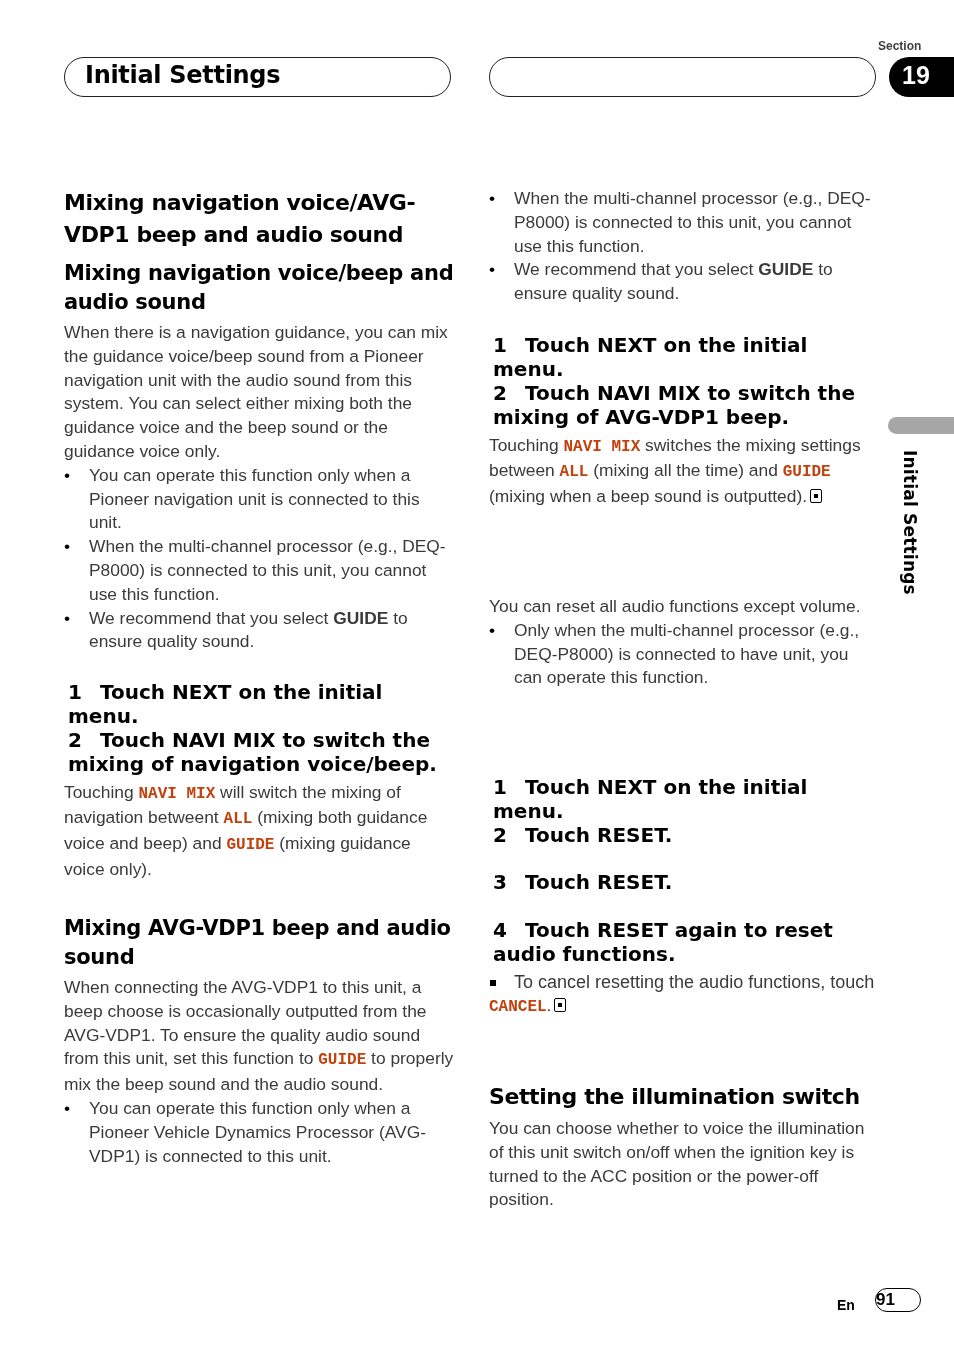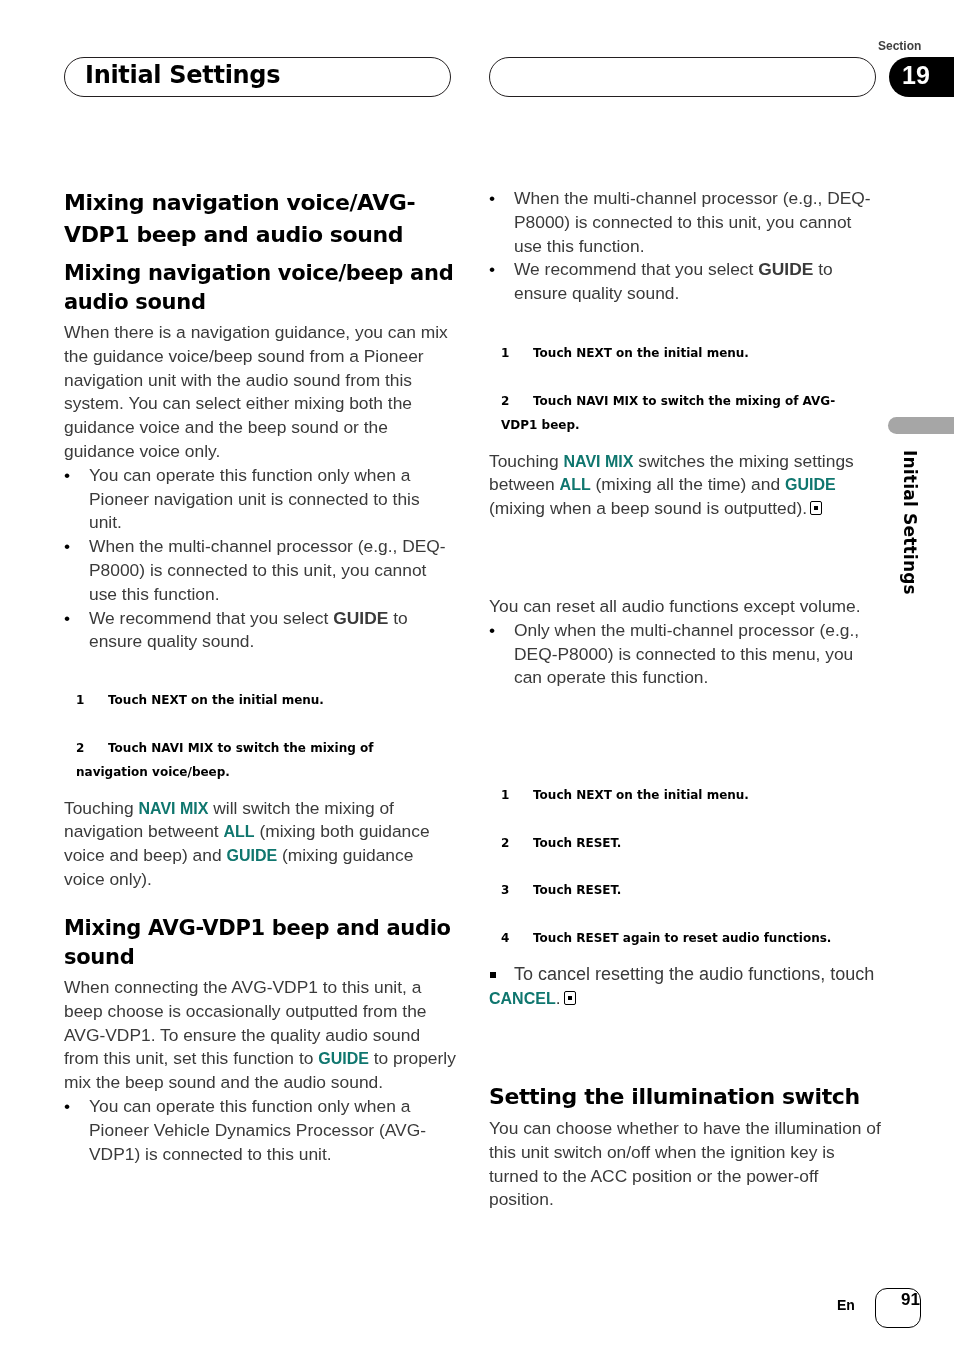--- a/index.html
+++ b/index.html
@@ -25,36 +25,36 @@
   .col { position: absolute; top: 0; }
   #col-left { left: 64px; width: 392px; }
   #col-right { left: 489px; width: 392px; }
 
   .abs { position: absolute; left: 0; right: 0; }
   .h1 { font-family: "DejaVu Sans", sans-serif; font-weight: bold; font-size: 22px; line-height: 32px;
         color: #000; letter-spacing: -0.4px; margin: 0; }
   .h2 { font-family: "DejaVu Sans", sans-serif; font-weight: bold; font-size: 21px; line-height: 29px;
         color: #000; letter-spacing: -0.3px; margin: 0; }
   .p { font-size: 17.4px; line-height: 23.8px; color: #3a3a3a; margin: 0; font-weight: normal; }
-  .p b, .step b { color: #0f766e; font-family: Liberation Sans, sans-serif; font-size: 16px; margin-top: 37px; }
-  .step { font-family: "DejaVu Sans", sans-serif; font-weight: bold; font-size: 12px; line-height: 23.8px;
-        color: #000; margin: 12px; }
+  .p b, .step b { color: #c2410c; font-family: Liberation Mono, monospace; font-size: 16px; margin-top: 37px; }
+  .step { font-family: "DejaVu Sans", sans-serif; font-weight: bold; font-size: 20px; line-height: 23.8px;
+        color: #000; margin: 4px; }
   .step .num { display: inline-block; width: 32px; }
   ul.bul { list-style: none; margin: 0; padding: 0; }
   ul.bul li { position: relative; padding-left: 25px; font-size: 17.4px; line-height: 23.8px; color: #3a3a3a; }
   ul.bul li::before { content: "\2022"; position: absolute; left: 0; top: 0; color: #000; }
   .note { position: relative; padding-left: 25px; font-size: 18px; line-height: 23.8px; color: #3a3a3a; }
   .note .sq { position: absolute; left: 1px; top: 9px; width: 6px; height: 6px; background: #000; }
   .endmark { display: inline-block; width: 10px; height: 12px; border: 1px solid #000; border-radius: 2px;
         position: relative; vertical-align: -1px; margin-left: 3px; }
   .endmark::after { content: ""; position: absolute; left: 3px; top: 4px; width: 4px; height: 4px; background: #000; }
 
   #footer-en { position: absolute; left: 837px; top: 1297px; font-weight: bold; font-size: 14px; color: #000; }
-  #footer-page { position: absolute; left: 875px; top: 1288px; width: 46px; height: 40px; border: 1.5px solid #000;
-        border-radius: 12px; box-sizing: border-box; text-align: right; font-weight: bold; font-size: 17px;
+  #footer-page { position: absolute; left: 875px; top: 1288px; width: 46px; height: 24px; border: 1.5px solid #000;
+        border-radius: 12px; box-sizing: border-box; text-align: left; font-weight: bold; font-size: 17px;
         line-height: 21px; color: #000; }
 </style>
 </head>
 <body>
 
 <div class="hdr-pill" id="pill-left">
   <span class="hdr-title">Initial Settings</span>
 </div>
 <div class="hdr-pill" id="pill-right">
   <span></span>
@@ -111,39 +111,39 @@
     <p class="step"><span class="num">1</span><span>Touch NEXT on the initial menu.</span></p>
   </div>
   <div class="abs" style="top:378px;">
     <p class="step"><span class="num">2</span><span>Touch NAVI MIX to switch the mixing of AVG-VDP1 beep.</span></p>
     <p class="p"><span>Touching </span><b>NAVI MIX</b><span> switches the mixing settings between </span><b>ALL</b><span> (mixing all the time) and </span><b>GUIDE</b><span> (mixing when a beep sound is outputted).</span><span class="endmark"></span></p>
   </div>
 
   <div class="abs" style="top:591px;">
     <p class="p" style="margin-top:4px;">You can reset all audio functions except volume.</p>
     <ul class="bul">
-      <li>Only when the multi-channel processor (e.g., DEQ-P8000) is connected to this menu, you can operate this function.</li>
+      <li>Only when the multi-channel processor (e.g., DEQ-P8000) is connected to have unit, you can operate this function.</li>
     </ul>
   </div>
 
   <div class="abs" style="top:772px;">
     <p class="step"><span class="num">1</span><span>Touch NEXT on the initial menu.</span></p>
   </div>
   <div class="abs" style="top:820px;">
     <p class="step"><span class="num">2</span><span>Touch RESET.</span></p>
   </div>
   <div class="abs" style="top:867px;">
     <p class="step"><span class="num">3</span><span>Touch RESET.</span></p>
   </div>
   <div class="abs" style="top:915px;">
     <p class="step"><span class="num">4</span><span>Touch RESET again to reset audio functions.</span></p>
     <div class="note"><span class="sq"></span><span>To cancel resetting the audio functions, touch </span></div>
     <p class="p"><b>CANCEL</b><span>.</span><span class="endmark"></span></p>
   </div>
 
   <div class="abs" style="top:1081px;">
     <h1 class="h1">Setting the illumination switch</h1>
-    <p class="p" style="margin-top:4px;">You can choose whether to have the illumination of this unit switch on/off when the ignition key is turned to the ACC position or the power-off position.</p>
+    <p class="p" style="margin-top:4px;">You can choose whether to voice the illumination of this unit switch on/off when the ignition key is turned to the ACC position or the power-off position.</p>
   </div>
 </div>
 
 <div id="footer-en">En</div>
 <div id="footer-page">91</div>
 
 </body></html>

